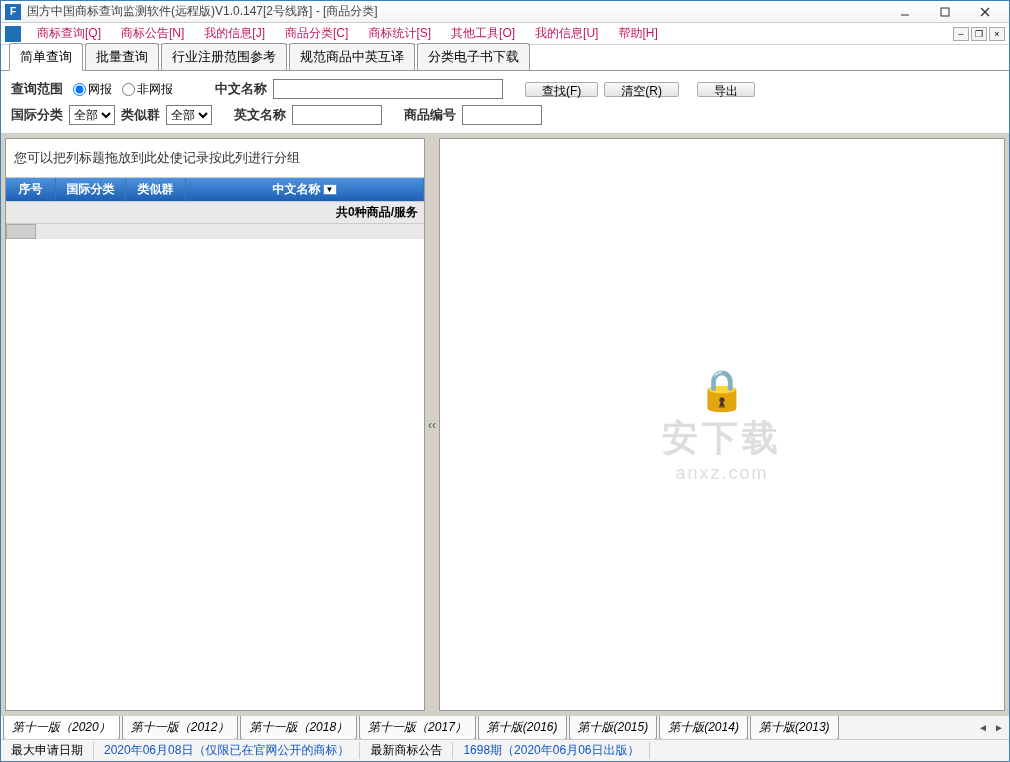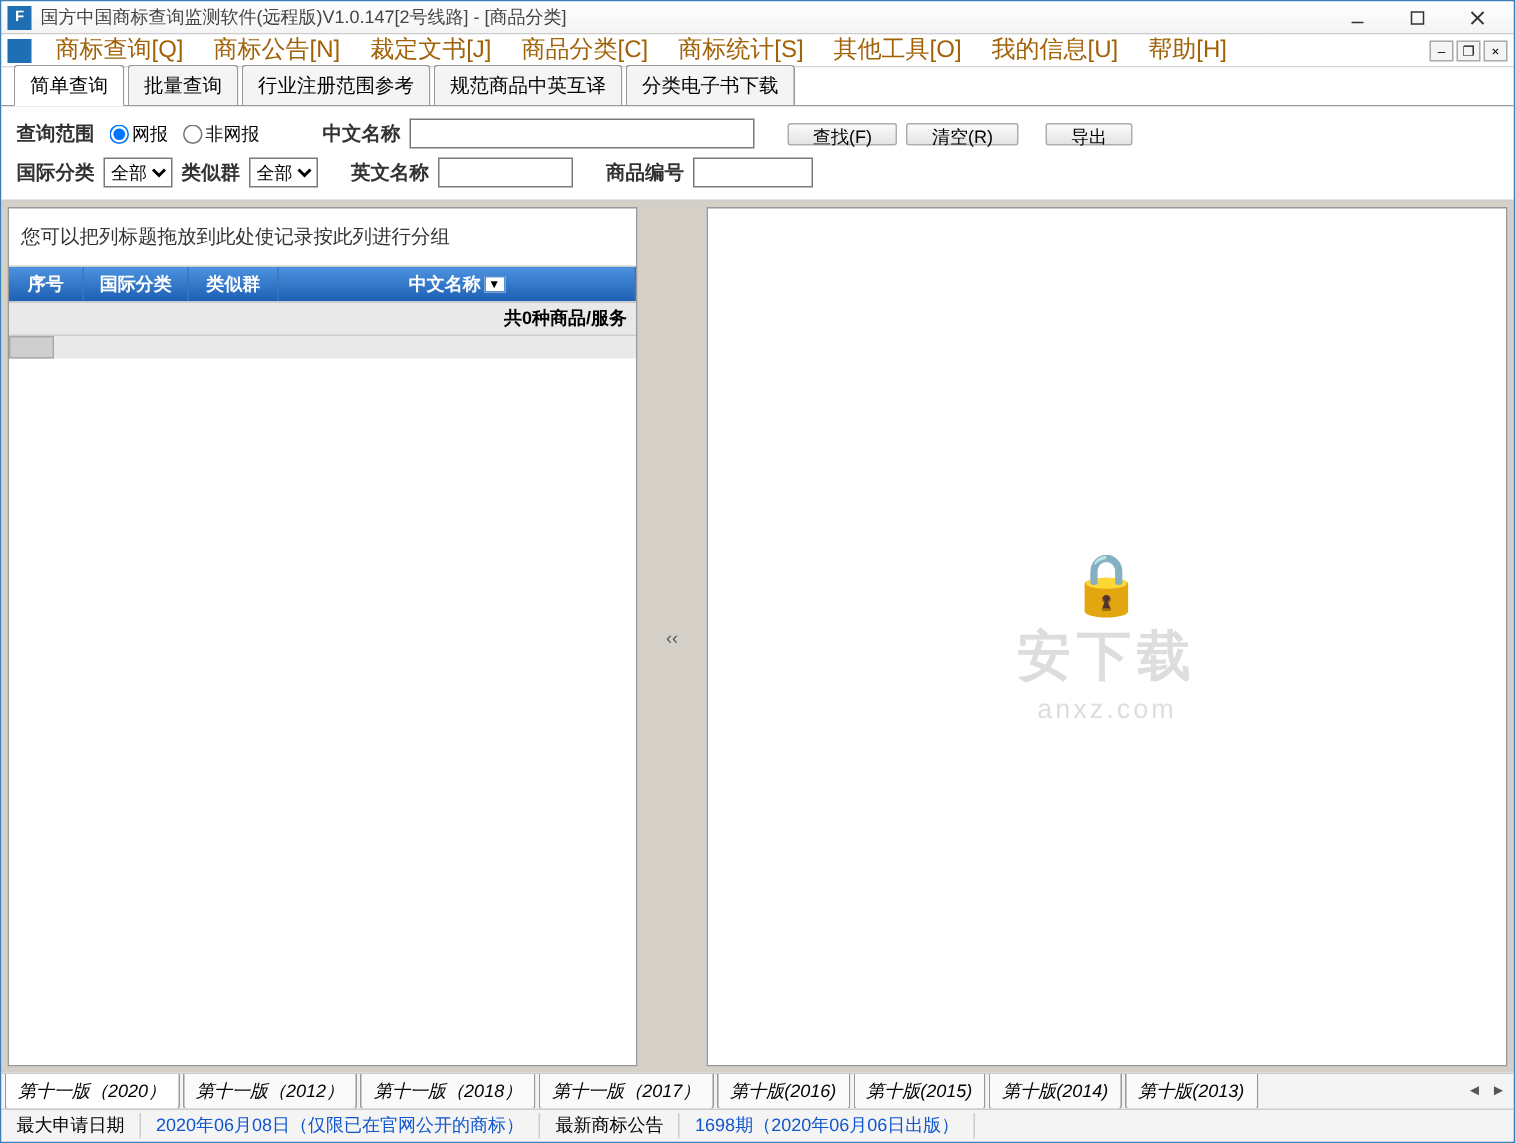--- a/index.html
+++ b/index.html
@@ -7,38 +7,38 @@
 .app { width: 1010px; height: 762px; background: #fff; display: flex; flex-direction: column; border: 1px solid #3a7fb8; }
 
 .titlebar { height: 22px; background: linear-gradient(#fff, #f4f4f4); display: flex; align-items: center; padding: 0 4px; border-bottom: 1px solid #ccc; }
 .titlebar .app-icon { width: 16px; height: 16px; background: #1f6fb5; margin-right: 6px; display: flex; align-items: center; justify-content: center; color: #fff; font-size: 10px; font-weight: bold; }
 .titlebar .title-text { flex: 1; font-size: 12px; color: #444; }
 .titlebar .win-btns { display: flex; gap: 0; }
 .titlebar .win-btn { width: 40px; height: 20px; display: flex; align-items: center; justify-content: center; cursor: pointer; }
 
 .menubar { height: 22px; background: #fff; display: flex; align-items: center; padding: 0 4px; border-bottom: 1px solid #d4d4d4; }
 .menubar .app-icon2 { width: 16px; height: 16px; background: #1f6fb5; margin-right: 6px; }
-.menubar .menu-item { padding: 2px 10px; cursor: pointer; font-size: 16px; color: #a16207; }
+.menubar .menu-item { padding: 2px 10px; cursor: pointer; font-size: 12px; color: #be185d; }
 .menubar .mdi-btns { margin-left: auto; display: flex; gap: 2px; }
 .menubar .mdi-btn { width: 16px; height: 14px; border: 1px solid #aaa; background: #f4f4f4; display: flex; align-items: center; justify-content: center; font-size: 9px; cursor: pointer; }
 
 .tabstrip { height: 26px; display: flex; align-items: flex-end; padding: 2px 8px 0; border-bottom: 1px solid #999; background: #fff; }
 .tabstrip .tab { padding: 4px 10px; border: 1px solid #999; border-bottom: none; margin-right: 2px; background: #f4f4f4; cursor: pointer; font-size: 13px; border-radius: 3px 3px 0 0; position: relative; }
 .tabstrip .tab.active { background: #fff; border-bottom: 1px solid #fff; margin-bottom: -1px; }
 
 .filterbar { padding: 8px 10px; background: #fff; border-bottom: 1px solid #ccc; }
 .filter-row { display: flex; align-items: center; gap: 6px; margin-bottom: 6px; }
 .filter-row:last-child { margin-bottom: 0; }
 .filter-label { font-size: 13px; color: #333; font-weight: bold; }
 .filter-input { border: 1px solid #7a7a7a; height: 20px; padding: 0 4px; font-size: 12px; }
 .filter-select { border: 1px solid #7a7a7a; height: 20px; font-size: 12px; background: #fff; }
 .filter-btn { height: 15px; padding: 0 16px; border: 1px solid #adadad; background: linear-gradient(#fafafa, #e4e4e4); cursor: pointer; font-size: 12px; border-radius: 2px; }
 input[type=radio] { margin: 0 2px 0 4px; vertical-align: middle; }
 
-.workarea { flex: 1; display: flex; background: #d4d0c8; padding: 4px; gap: 16px; overflow: hidden; }
+.workarea { flex: 1; display: flex; background: #d4d0c8; padding: 4px; gap: 0; overflow: hidden; }
 .left-panel { width: 420px; background: #fff; border: 1px solid #999; display: flex; flex-direction: column; }
 .group-hint { padding: 10px 8px; font-size: 13px; color: #333; border-bottom: 1px solid #ccc; }
 .grid-header { display: flex; background: linear-gradient(#4d93df, #1d5fb4); color: #fff; font-size: 12px; font-weight: bold; }
 .grid-header .col { padding: 3px 6px; border-right: 1px solid #3a75bd; text-align: center; }
 .grid-body { flex: 1; display: flex; align-items: center; justify-content: center; color: #888; font-size: 13px; }
 .grid-footer { background: #e9e9e9; border-top: 1px solid #ccc; padding: 2px 6px; font-size: 12px; font-weight: bold; text-align: right; }
 .left-scroll { height: 16px; background: #e9e9e9; border-top: 1px solid #ccc; display: flex; }
 .left-scroll .thumb { width: 30px; background: #cfcfcf; border: 1px solid #aaa; }
 
 .splitter { width: 14px; display: flex; align-items: center; justify-content: center; color: #555; font-size: 12px; user-select: none; cursor: col-resize; }
@@ -88,21 +88,21 @@
             <line x1="9" y1="1" x2="1" y2="9" stroke="#333" stroke-width="1.2"></line>
           </svg>
       </div>
     </div>
   </div>
 
   <div class="menubar">
     <div class="app-icon2"></div>
     <div class="menu-item">商标查询[Q]</div>
     <div class="menu-item">商标公告[N]</div>
-    <div class="menu-item">裁定文书[J]</div>
+    <div class="menu-item">我的信息[J]</div>
     <div class="menu-item">商品分类[C]</div>
     <div class="menu-item">商标统计[S]</div>
     <div class="menu-item">其他工具[O]</div>
     <div class="menu-item">我的信息[U]</div>
     <div class="menu-item">帮助[H]</div>
     <div class="mdi-btns">
       <div class="mdi-btn">–</div>
       <div class="mdi-btn">❐</div>
       <div class="mdi-btn">×</div>
     </div>

